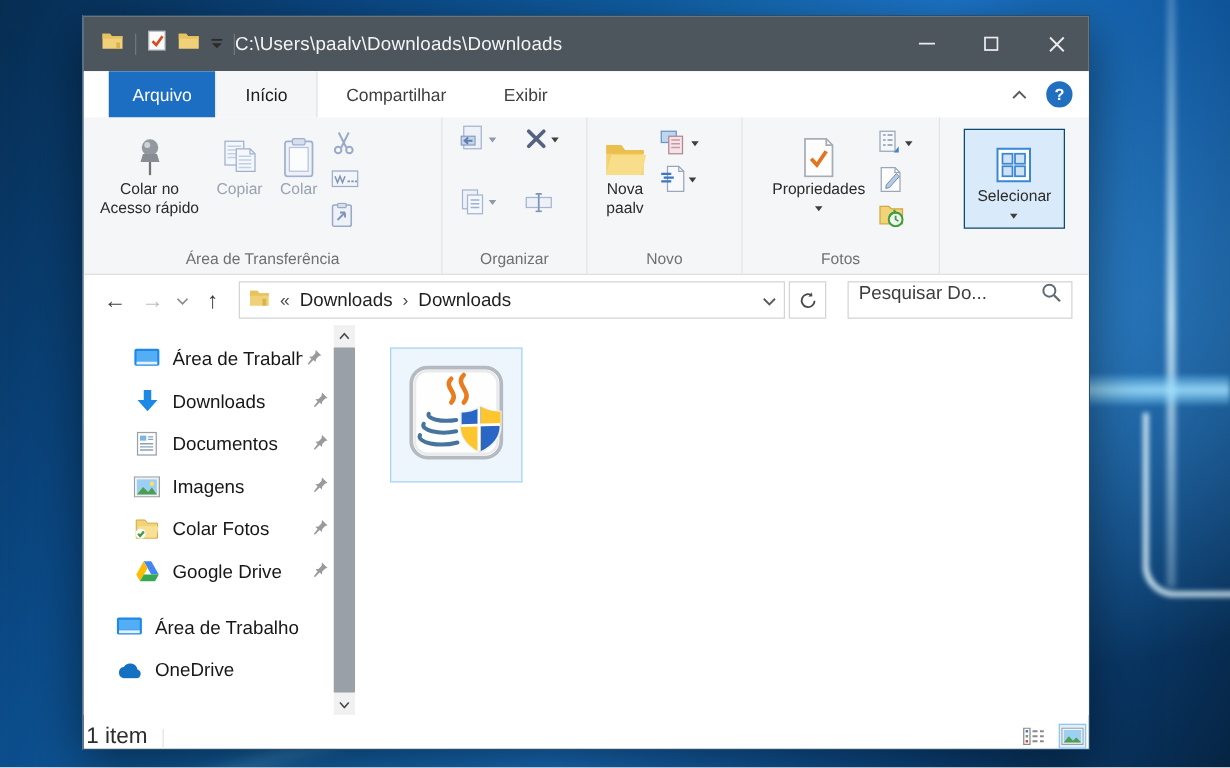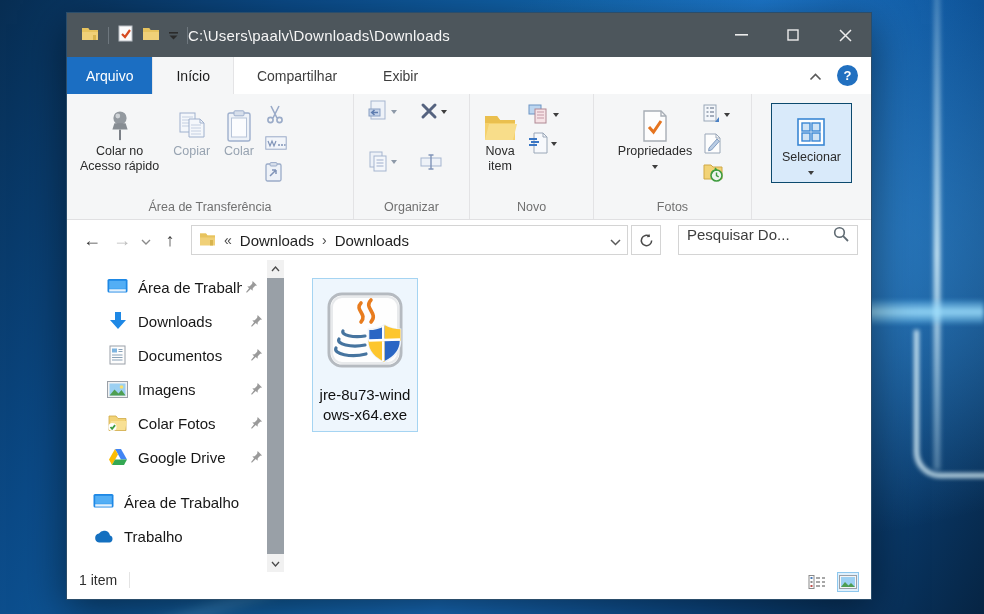--- a/index.html
+++ b/index.html
@@ -32,21 +32,21 @@
   
   .titlebar { height:44px; flex:none; background:#4d565c; display:flex; align-items:center; padding-left:14px; }
   .qat { display:flex; align-items:center; gap:9px; }
   .qat-sep { width:1px; height:17px; background:#6e777e; }
   .title-path { font-size:15px; color:#f5f5f5; letter-spacing:.2px; white-space:nowrap; }
   .win-controls { margin-left:auto; display:flex; align-self:stretch; }
   .win-btn { width:52px; display:flex; align-items:center; justify-content:center; }
 
   
   .tabrow { height:37px; flex:none; background:#fff; display:flex; align-items:stretch; }
-  .tab-file { background:#1b6ec2; color:#fff; padding:0 19px; display:flex; align-items:center; font-size:14px; }
+  .tab-file { background:#1b6ec2; color:#fff; padding:0 19px; display:flex; align-items:center; font-size:14px;margin-left:20px; }
   .tab { padding:0 23px; display:flex; align-items:center; font-size:14px; color:#3e3e3e; }
   .tab.active { color:#1b1b1b; background:#f5f6f7; border-left:1px solid #e4e4e6; border-right:1px solid #e4e4e6; }
   .tabrow-right { margin-left:auto; display:flex; align-items:center; gap:15px; padding-right:13px; }
   .help-btn { width:21px; height:21px; border-radius:50%; background:#2170c0; color:#fff;
     font-size:13px; font-weight:bold; display:flex; align-items:center; justify-content:center; }
 
   
   .ribbon { height:126px; flex:none; background:#f5f6f7; border-bottom:1px solid #e0e0e2; display:flex; }
   .rgroup { display:flex; flex-direction:column; }
   .rgroup + .rgroup { border-left:1px solid #e3e3e5; }
@@ -90,21 +90,21 @@
   .sb-arrow { height:17px; display:flex; align-items:center; justify-content:center; flex:none; width:100%; }
   .sb-thumb { flex:1; width:17px; background:#99a0a7; margin:1px 0; }
 
   .files { flex:1; padding:18px 0 0 28px; }
   .file-tile { width:106px; border:1px solid #a5d4f2; background:#eef6fd; padding:4px 4px 6px; }
   .file-icon-box { display:flex; align-items:center; justify-content:center; height:96px; }
   .file-name { margin-top:6px; font-size:15px; line-height:20px; text-align:center;
     word-break:break-all; color:#101010; }
 
   
-  .statusbar { height:27px; flex:none; display:flex; align-items:flex-start; padding:0 12px; font-size:14px; color:#2d2d2d; }
+  .statusbar { height:27px; flex:none; display:flex; align-items:flex-end; padding:0 2px; font-size:18px; color:#2d2d2d; }
   .status-sep { width:1px; height:16px; background:#e4e4e4; margin-left:12px; }
   .view-toggles { margin-left:auto; display:flex; gap:9px; align-items:center; }
   .vt { width:22px; height:20px; display:flex; align-items:center; justify-content:center; }
   .vt.sel { border:1px solid #8ec8ee; background:#e0f0fc; }
 </style>
 </head>
 <body>
 
 <div class="desktop">
   <div class="glow-v"></div>
@@ -282,21 +282,21 @@
         <div class="rg-content">
           <div class="bigbtn">
             <div class="bicon">
               <svg width="34" height="30" viewBox="0 0 34 30">
                   <path d="M2 4h12l3 4h15v20H2z" fill="#f5d16c"></path>
                   <path d="M2 4h12l3 4h15v3H2z" fill="#eabf4e"></path>
                   <path d="M2 28L6 12h28l-4 16z" fill="#f8dd8a"></path>
                 </svg>
             </div>
             <div class="blabel">Nova</div>
-            <div class="blabel" style="margin-top:-2px">item</div>
+            <div class="blabel" style="margin-top:-2px">paalv</div>
           </div>
           <div class="smallcol">
             <div class="scell">
               <svg width="22" height="20" viewBox="0 0 22 20">
                   <rect x="1" y="1" width="12" height="9" fill="#bcd6f0" stroke="#6d94c4"></rect>
                   <rect x="7" y="5" width="11" height="14" fill="#f6e3e6" stroke="#b08894"></rect>
                   <path d="M9 8h7M9 11h7M9 14h7" stroke="#c49aa6" stroke-width="1.1"></path>
                 </svg>
               <span class="caret"></span>
             </div>
@@ -531,21 +531,21 @@
           </span>
           <span class="sb-label">Área de Trabalho</span>
         </div>
 
         <div class="sb-item" style="padding-left:26px">
           <span class="sb-ic">
             <svg width="21" height="14" viewBox="0 0 21 14">
                 <path d="M6 13.5A4.5 4.5 0 0 1 6 4.6 6 6 0 0 1 17 6.6a3.6 3.6 0 0 1-.6 7z" fill="#1470c0"></path>
               </svg>
           </span>
-          <span class="sb-label">Trabalho</span>
+          <span class="sb-label">OneDrive</span>
         </div>
       </div>
 
       <div class="scrollbar">
         <div class="sb-arrow">
           <svg width="9" height="6" viewBox="0 0 9 6">
               <path d="M1 5l3.5-4L8 5" stroke="#4a4a4a" stroke-width="1.3" fill="none"></path>
             </svg>
         </div>
         <div class="sb-thumb"></div>
@@ -568,21 +568,20 @@
               <path d="M18 52c-3 5 12 9 26 6" stroke="#46749f" stroke-width="3.2" fill="none" stroke-linecap="round"></path>
               <path d="M15 61c-3 6 15 10 30 6" stroke="#46749f" stroke-width="3.2" fill="none" stroke-linecap="round"></path>
               <g transform="translate(47,38)">
                 <path d="M16.5 0c5 3.2 11 4.3 16 4.3v11.5c0 10.5-7.5 17-16 21.2-8.5-4.2-16-10.7-16-21.2V4.3c5 0 11-1.1 16-4.3z" fill="#2a66c4" stroke="#eef3f9" stroke-width="1.6"></path>
                 <path d="M16.5 0c5 3.2 11 4.3 16 4.3v11.5L16.5 15z" fill="#fdc62e"></path>
                 <path d="M16.5 15L0.5 15.8c0 10.5 7.5 17 16 21.2z" fill="#fdc62e"></path>
                 <path d="M15.2 1v35M1 15.5l31-1" stroke="#fff" stroke-width="2.4" fill="none"></path>
               </g>
             </svg>
           </div>
-          <div class="file-name">jre-8u73-windows-x64.exe</div>
         </div>
       </div>
     </div>
 
     <div class="statusbar">
       <span>1 item</span>
       <span class="status-sep"></span>
       <div class="view-toggles">
         <div class="vt">
           <svg width="18" height="14" viewBox="0 0 18 14">

